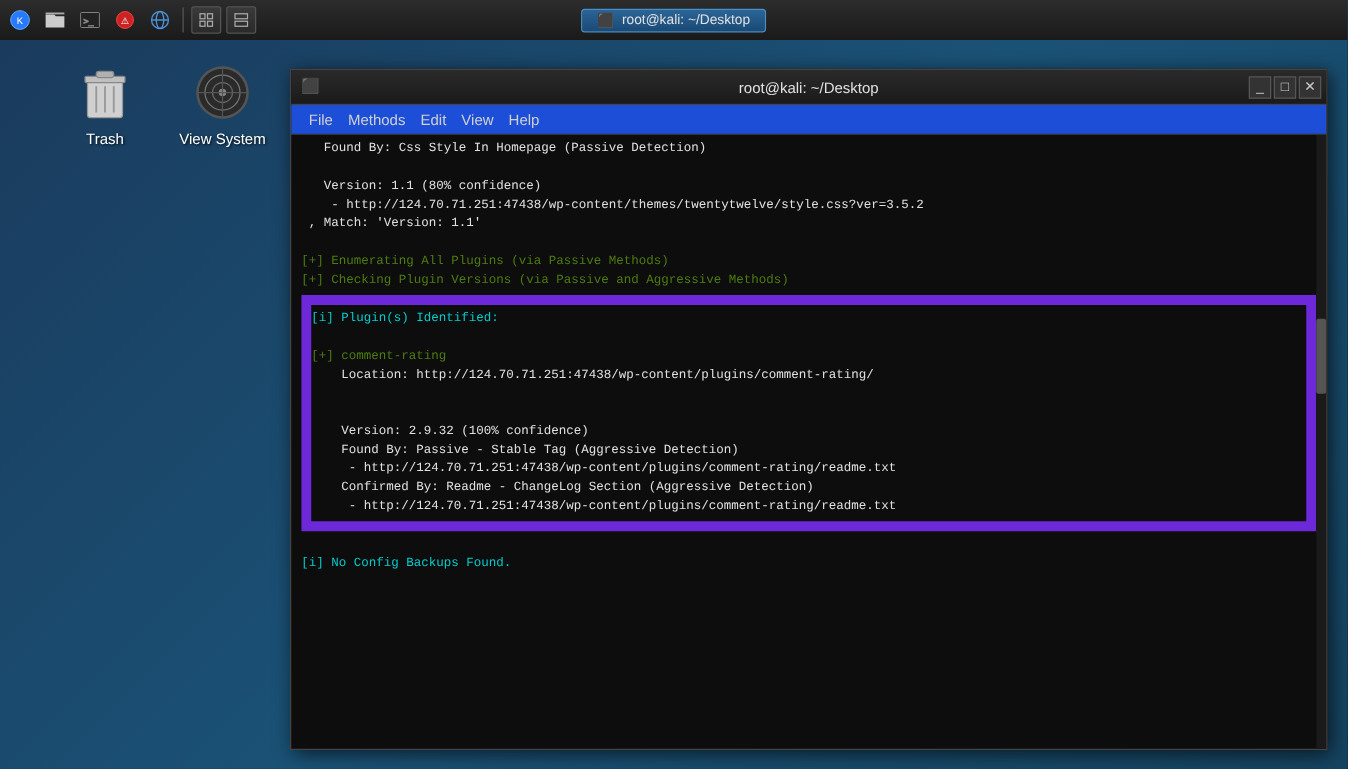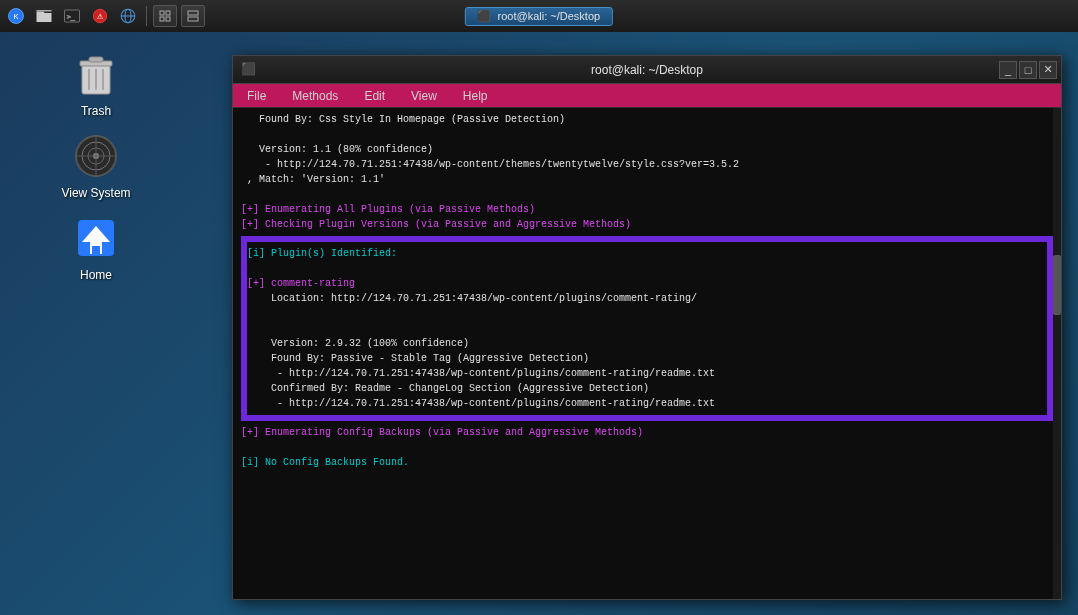--- a/index.html
+++ b/index.html
@@ -86,23 +86,23 @@
       font-family: sans-serif;
       display: flex;
       align-items: center;
       gap: 6px;
     }
 
     
     .desktop-icons {
       position: absolute;
       top: 50px;
-      left: 56px;
-      display: flex;
-      flex-direction: column;
+      left: 44px;
+      display: flex;
+      flex-direction: row;
       gap: 14px;
     }
 
     .desktop-icon {
       display: flex;
       flex-direction: column;
       align-items: center;
       gap: 6px;
       cursor: pointer;
       width: 80px;
@@ -181,26 +181,26 @@
       color: #ccc;
       font-size: 11px;
       display: flex;
       align-items: center;
       justify-content: center;
       cursor: pointer;
       font-family: sans-serif;
     }
 
     .terminal-menubar {
-      background: #be185d;
+      background: #1d4ed8;
       height: 24px;
       display: flex;
       align-items: center;
       padding: 0 8px;
-      gap: 14px;
+      gap: 0;
       border-bottom: 1px solid #333;
       flex-shrink: 0;
     }
 
     .menu-item {
       color: #d0d0d0;
       font-size: 12px;
       font-family: sans-serif;
       padding: 2px 6px;
       cursor: pointer;
@@ -217,27 +217,27 @@
     }
 
     .terminal-content {
       height: 100%;
       overflow-y: auto;
       scrollbar-width: thin;
       scrollbar-color: #555 #1a1a1a;
     }
 
     .line { display: block; white-space: pre; }
-    .line-green { color: #d946ef; }
+    .line-green { color: #4d7c0f; }
     .line-cyan { color: #00cccc; }
     .line-white { color: #e0e0e0; }
 
     
     .highlight-box {
-      border: 6px solid #6d28d9;
+      border: 8px solid #6d28d9;
       margin: 4px 0;
       padding: 4px 0;
     }
 
     .terminal-scrollbar {
       position: absolute;
       right: 0;
       top: 0;
       width: 8px;
       height: 100%;
@@ -403,21 +403,20 @@
           <span class="line line-white">    Location: http://124.70.71.251:47438/wp-content/plugins/comment-rating/</span>
           <span class="line line-white"> </span>
           <span class="line line-white"> </span>
           <span class="line line-white">    Version: 2.9.32 (100% confidence)</span>
           <span class="line line-white">    Found By: Passive - Stable Tag (Aggressive Detection)</span>
           <span class="line line-white">     - http://124.70.71.251:47438/wp-content/plugins/comment-rating/readme.txt</span>
           <span class="line line-white">    Confirmed By: Readme - ChangeLog Section (Aggressive Detection)</span>
           <span class="line line-white">     - http://124.70.71.251:47438/wp-content/plugins/comment-rating/readme.txt</span>
         </div>
 
-        <span class="line line-green">[+] Enumerating Config Backups (via Passive and Aggressive Methods)</span>
         <span class="line line-white"> </span>
         <span class="line line-cyan">[i] No Config Backups Found.</span>
         <span class="line line-white"> </span>
 
       </div>
 
       <div class="terminal-scrollbar">
         <div class="terminal-scrollbar-thumb"></div>
       </div>
     </div>

